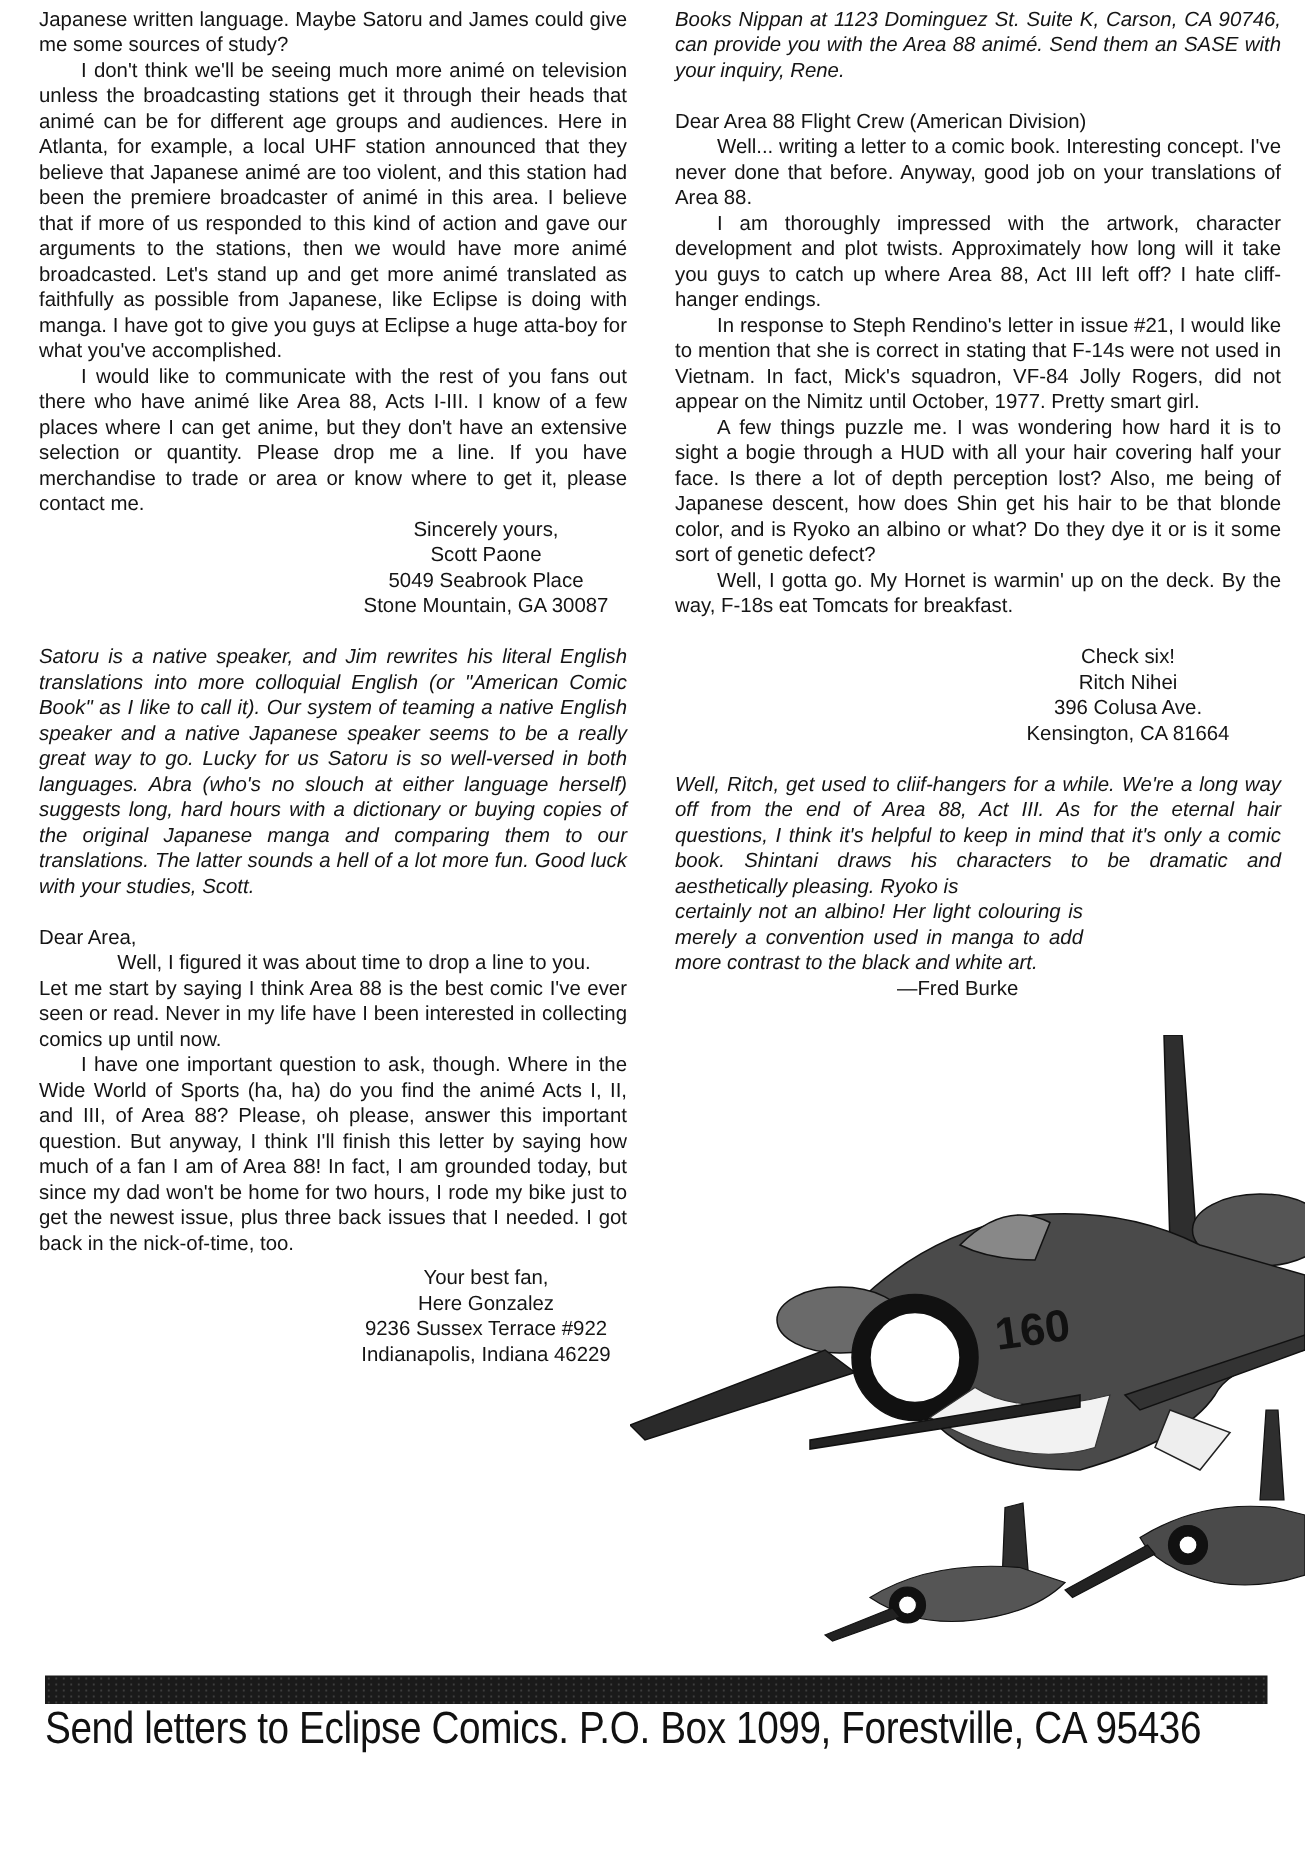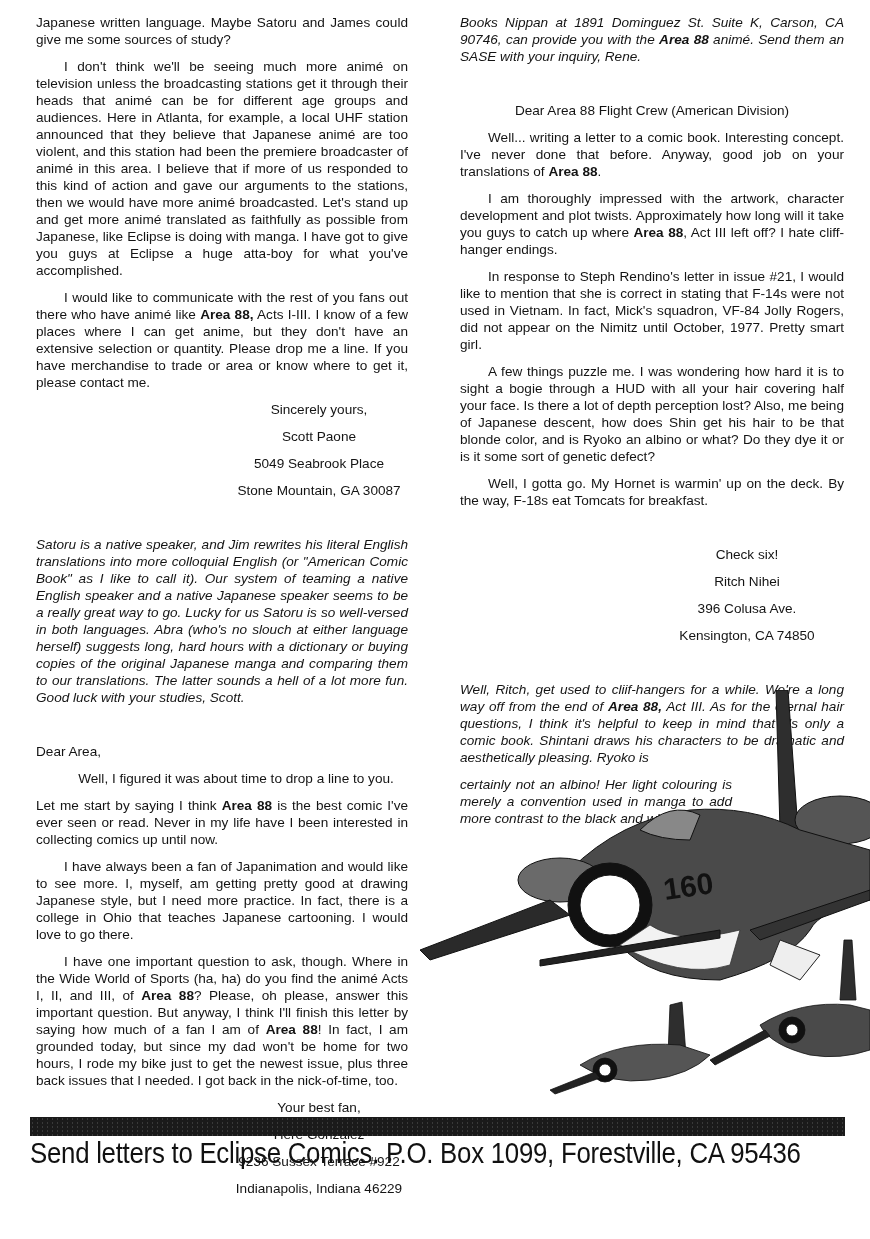--- a/index.html
+++ b/index.html
@@ -1,27 +1,27 @@
 <!DOCTYPE html>
 <html><head>
 <meta charset="utf-8">
 <style>
   html, body { margin:0; padding:0; background:#ffffff; }
   body { width:870px; height:1239px; position:relative; overflow:hidden;
          font-family:"Liberation Sans", sans-serif; color:#141414; }
   .col { position:absolute; font-size:13.6px; line-height:17px; text-align:justify; }
-  .col p { margin:10px; }
+  .col p { margin:0; }
   .left { left:26px; top:4px; width:392px; }
   .right { left:450px; top:4px; width:404px; }
   .ind { text-indent:28px; }
   .sig { margin-left:204px !important; text-align:center; }
   .right .sig { margin-left:200px !important; }
   .it { font-style:italic; }
   .gap { height:17px; }
-  b { font-weight:bold; }
+  b { font-weight:normal; }
   .narrow { width:272px; }
   .credit { margin-left:148px !important; }
   .bar { position:absolute; left:30px; top:1117px; width:815px; height:19px;
          background:#1a1a1a; }
   .bar::after { content:""; position:absolute; inset:0;
     background-image: radial-gradient(#555 0.6px, transparent 0.8px);
     background-size:5px 4px; opacity:0.6; }
   .footer { position:absolute; left:30px; top:1136px; width:820px;
             font-family:"Liberation Sans", sans-serif; font-size:30px;
             transform:scaleX(0.86); transform-origin:left top;
@@ -40,45 +40,44 @@
     <p class="sig">Scott Paone</p>
     <p class="sig">5049 Seabrook Place</p>
     <p class="sig">Stone Mountain, GA 30087</p>
   </div>
   <div class="gap"></div>
   <p class="it">Satoru is a native speaker, and Jim rewrites his literal English translations into more colloquial English (or "American Comic Book" as I like to call it).  Our system of teaming a native English speaker and a native Japanese speaker seems to be a really great way to go.  Lucky for us Satoru is so well-versed in both languages.  Abra (who's no slouch at either language herself) suggests long, hard hours with a dictionary or buying copies of the original Japanese manga and comparing them to our translations.  The latter sounds a hell of a lot more fun. Good luck with your studies, Scott.</p>
   <div class="gap"></div>
   <p>Dear Area,</p>
   <p class="ind" style="text-align:center">Well, I figured it was about time to drop a line to you.</p>
   <p><span>Let me start by saying I think </span><b>Area 88</b><span> is the best comic I've ever seen or read. Never in my life have I been interested in collecting comics up until now.</span></p>
-  <p class="ind">I have always been a fan of Japanimation and would like to see more. I, myself, am getting pretty good at drawing Japanese style, but I need more practice. In fact, there is a college in Ohio that teaches Japanese cartooning. I would love to go there.</p>
   <p class="ind"><span>I have one important question to ask, though. Where in the Wide World of Sports (ha, ha) do you find the animé Acts I, II, and III, of </span><b>Area 88</b><span>? Please, oh please, answer this important question. But anyway, I think I'll finish this letter by saying how much of a fan I am of </span><b>Area 88</b><span>! In fact, I am grounded today, but since my dad won't be home for two hours, I rode my bike just to get the newest issue, plus three back issues that I needed. I got back in the nick-of-time, too.</span></p>
   <div style="margin-top:6px">
     <p class="sig">Your best fan,</p>
     <p class="sig">Here Gonzalez</p>
     <p class="sig">9236 Sussex Terrace #922</p>
     <p class="sig">Indianapolis, Indiana 46229</p>
   </div>
 </div>
 
 <div class="col right">
-  <p class="it"><span>Books Nippan at 1891 Dominguez St. Suite K, Carson, CA 90746, can provide you with the </span><b>Area 88</b><span> animé. Send them an SASE with your inquiry, Rene.</span></p>
+  <p class="it"><span>Books Nippan at 1123 Dominguez St. Suite K, Carson, CA 90746, can provide you with the </span><b>Area 88</b><span> animé. Send them an SASE with your inquiry, Rene.</span></p>
   <div class="gap"></div>
-  <p style="text-align:center">Dear Area 88 Flight Crew (American Division)</p>
+  <p style="text-align:left">Dear Area 88 Flight Crew (American Division)</p>
   <p class="ind"><span>Well... writing a letter to a comic book. Interesting concept. I've never done that before. Anyway, good job on your translations of </span><b>Area 88</b><span>.</span></p>
   <p class="ind"><span>I am thoroughly impressed with the artwork, character development and plot twists. Approximately how long will it take you guys to catch up where </span><b>Area 88</b><span>, Act III left off? I hate cliff-hanger endings.</span></p>
   <p class="ind">In response to Steph Rendino's letter in issue #21, I would like to mention that she is correct in stating that F-14s were not used in Vietnam. In fact, Mick's squadron, VF-84 Jolly Rogers, did not appear on the Nimitz until October, 1977. Pretty smart girl.</p>
   <p class="ind">A few things puzzle me. I was wondering how hard it is to sight a bogie through a HUD with all your hair covering half your face. Is there a lot of depth perception lost? Also, me being of Japanese descent, how does Shin get his hair to be that blonde color, and is Ryoko an albino or what? Do they dye it or is it some sort of genetic defect?</p>
   <p class="ind">Well, I gotta go. My Hornet is warmin' up on the deck. By the way, F-18s eat Tomcats for breakfast.</p>
   <div class="gap"></div>
   <div>
     <p class="sig">Check six!</p>
     <p class="sig">Ritch Nihei</p>
     <p class="sig">396 Colusa Ave.</p>
-    <p class="sig">Kensington, CA 74850</p>
+    <p class="sig">Kensington, CA 81664</p>
   </div>
   <div class="gap"></div>
   <p class="it"><span>Well, Ritch, get used to cliif-hangers for a while.  We're a long way off from the end of </span><b>Area 88,</b><span> Act III.  As for the eternal hair questions, I think it's helpful to keep in mind that it's only a comic book.  Shintani draws his characters to be dramatic and aesthetically pleasing.  Ryoko is</span></p>
   <p class="it narrow" style="text-align:justify">certainly not an albino!  Her light colouring is merely a convention used in manga to add more contrast to the black and white art.</p>
   <p class="credit">—Fred Burke</p>
 </div>
 
 <svg class="art" viewBox="0 0 450 410">
 
   <g fill="#3a3a3a" stroke="#111" stroke-width="1">

